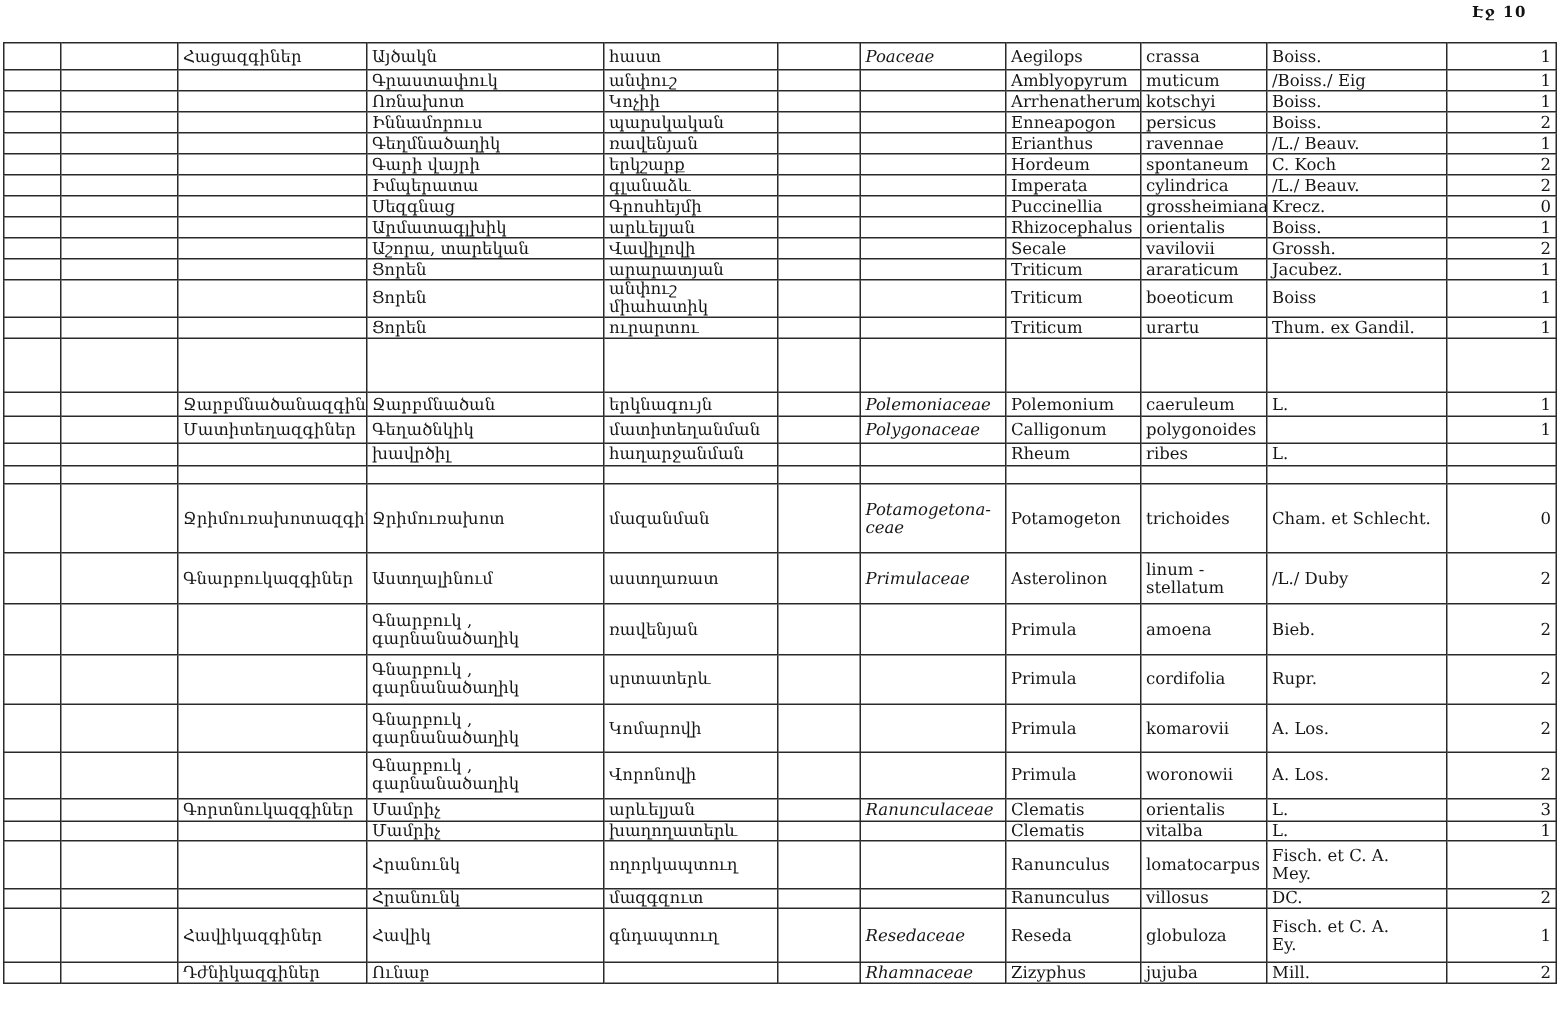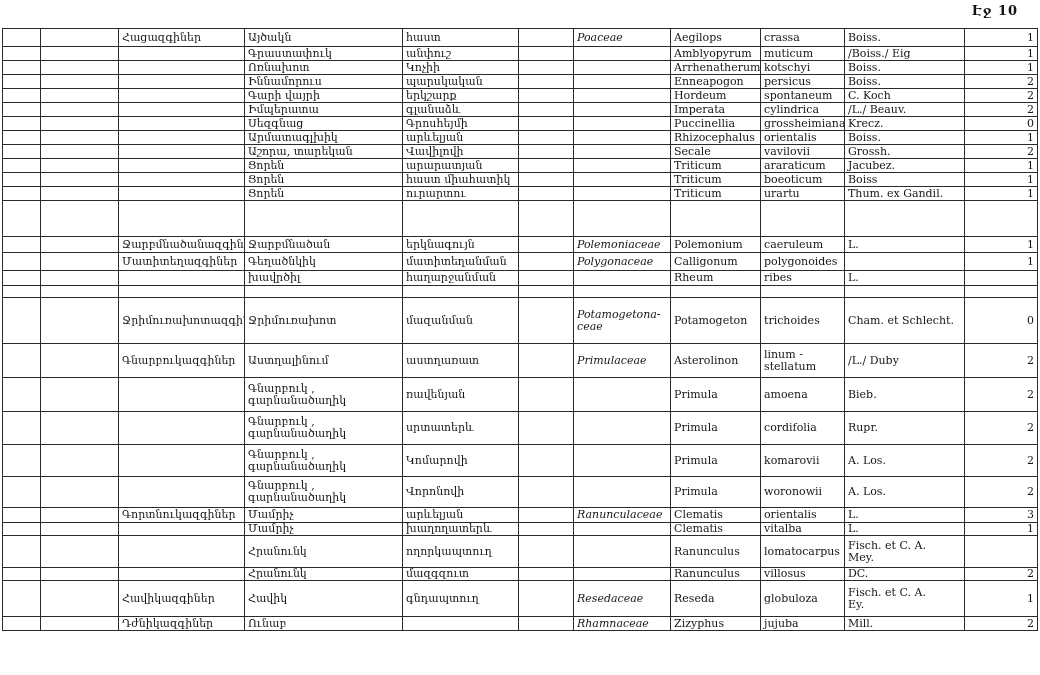--- a/index.html
+++ b/index.html
@@ -12,21 +12,21 @@
     height: 675px;
     position: relative;
     font-family: "DejaVu Serif", "DejaVu Sans", serif;
     color: #161616;
     overflow: hidden;
   }
   .page-number {
     position: absolute;
     top: 3px;
     right: 22px;
-    font-size: 13px;
+    font-size: 10px;
     font-weight: bold;
     letter-spacing: 1px;
     color: #111;
   }
   table.species-table {
     position: absolute;
     left: 2px;
     top: 28px;
     width: 1035px;
     border-collapse: collapse;
@@ -113,20 +113,33 @@
         <td class="c-famla"></td>
         <td class="c-genla">Enneapogon</td>
         <td class="c-spela">persicus</td>
         <td class="c-author">Boiss.</td>
         <td class="c-count">2</td>
       </tr>
       <tr style="height: 14px;">
         <td class="c-spacer"></td>
         <td class="c-spacer"></td>
         <td class="c-famhy"></td>
+        <td class="c-genhy">Գեղմնածաղիկ</td>
+        <td class="c-spehy">ռավենյան</td>
+        <td class="c-spacer"></td>
+        <td class="c-famla"></td>
+        <td class="c-genla">Erianthus</td>
+        <td class="c-spela">ravennae</td>
+        <td class="c-author">/L./ Beauv.</td>
+        <td class="c-count">1</td>
+      </tr>
+      <tr style="height: 14px;">
+        <td class="c-spacer"></td>
+        <td class="c-spacer"></td>
+        <td class="c-famhy"></td>
         <td class="c-genhy">Գարի վայրի</td>
         <td class="c-spehy">երկշարք</td>
         <td class="c-spacer"></td>
         <td class="c-famla"></td>
         <td class="c-genla">Hordeum</td>
         <td class="c-spela">spontaneum</td>
         <td class="c-author">C. Koch</td>
         <td class="c-count">2</td>
       </tr>
       <tr style="height: 14px;">
@@ -192,21 +205,21 @@
         <td class="c-genla">Triticum</td>
         <td class="c-spela">araraticum</td>
         <td class="c-author">Jacubez.</td>
         <td class="c-count">1</td>
       </tr>
       <tr style="height: 14px;">
         <td class="c-spacer"></td>
         <td class="c-spacer"></td>
         <td class="c-famhy"></td>
         <td class="c-genhy">Ցորեն</td>
-        <td class="c-spehy">հաստ միահատիկ</td>
+        <td class="c-spehy">անփուշ միահատիկ</td>
         <td class="c-spacer"></td>
         <td class="c-famla"></td>
         <td class="c-genla">Triticum</td>
         <td class="c-spela">boeoticum</td>
         <td class="c-author">Boiss</td>
         <td class="c-count">1</td>
       </tr>
       <tr style="height: 14px;">
         <td class="c-spacer"></td>
         <td class="c-spacer"></td>

